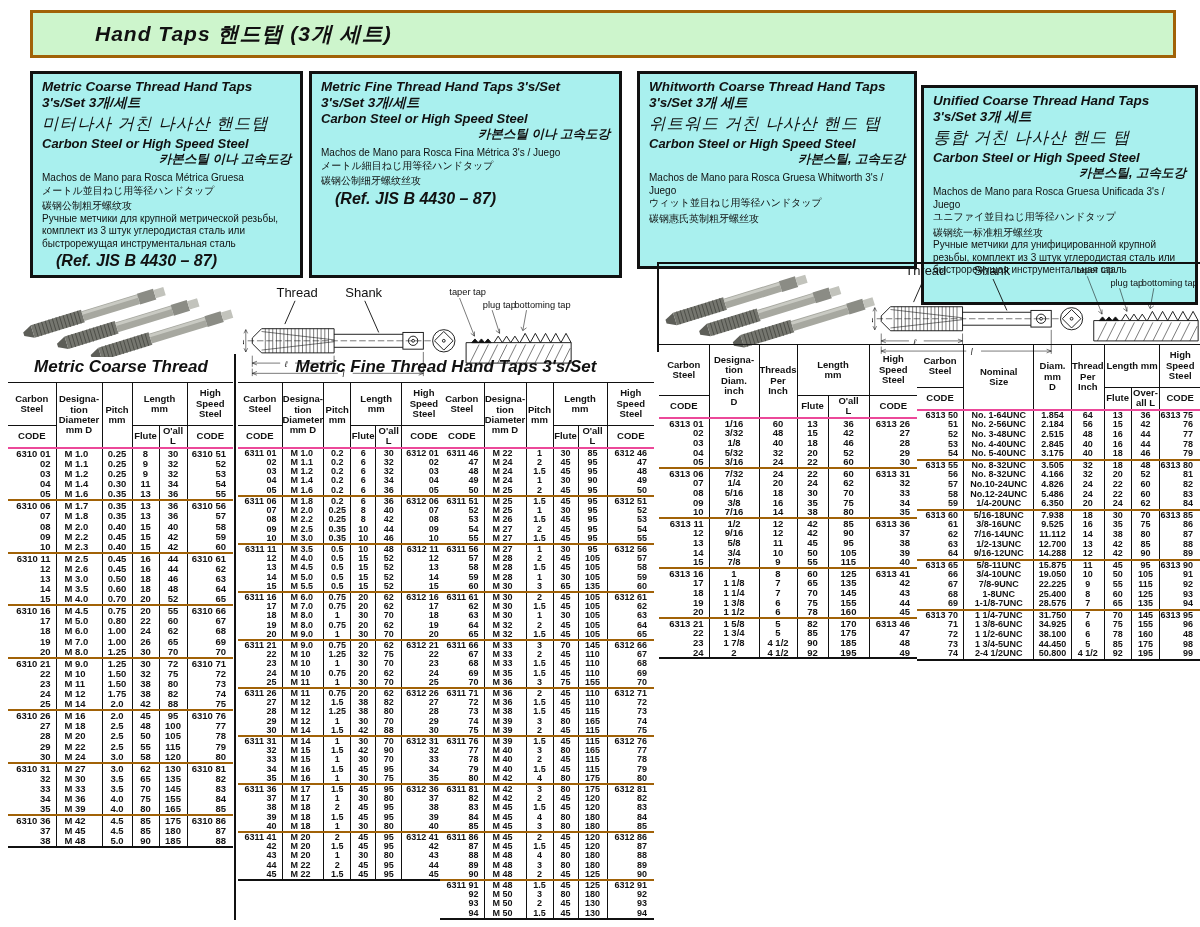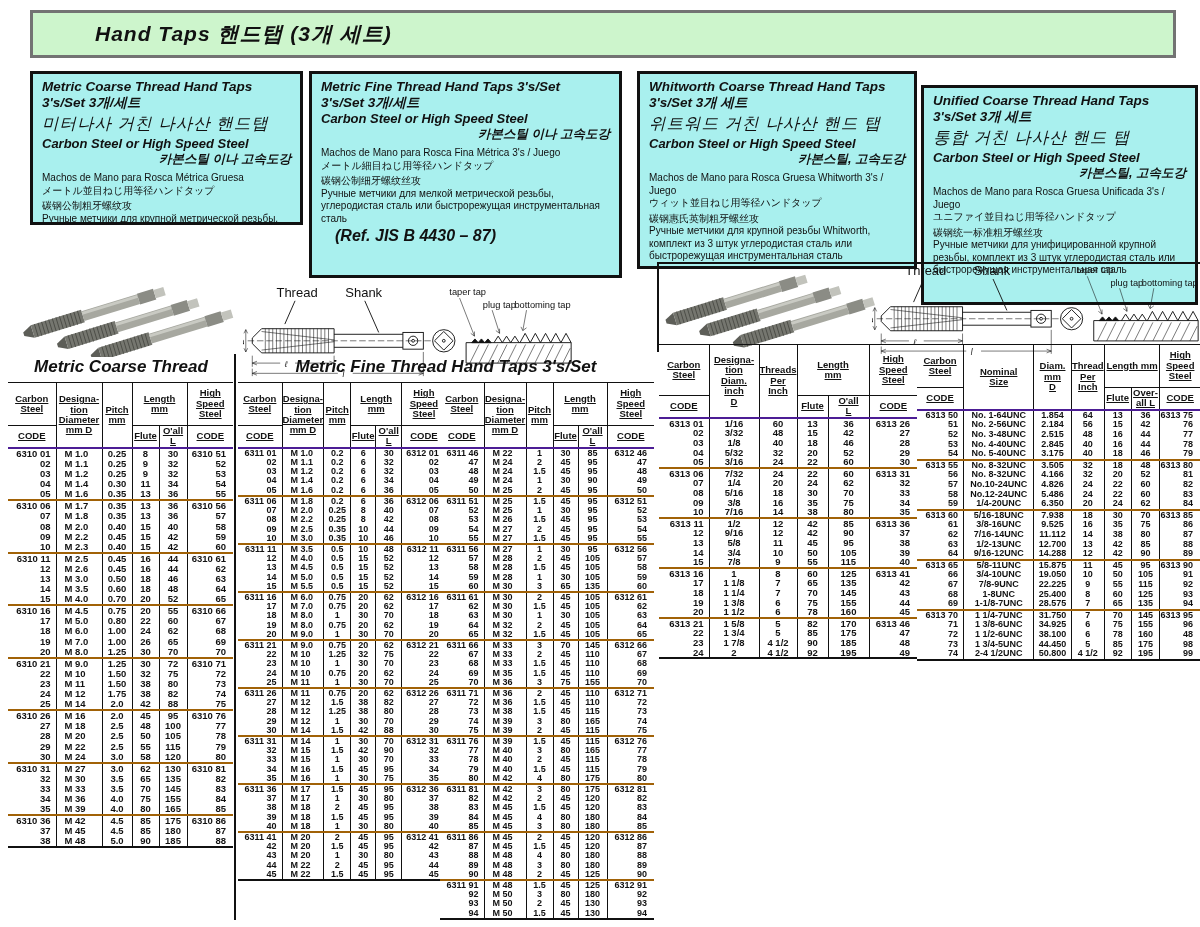--- a/index.html
+++ b/index.html
@@ -2,21 +2,21 @@
 <html style="--header-bg: #cdf5cc; --box-bg: #a9f0ee;"><head>
 <meta charset="utf-8">
 <style>
   html,body{margin:0;padding:0;width:1200px;height:927px;overflow:hidden;background:#fff;
     font-family:"Liberation Sans",sans-serif;color:#111;}
   .page{position:relative;width:1200px;height:927px;background:#fff;}
   .abs{position:absolute;}
 
   
   .hdr{left:30px;top:10px;width:1140px;height:42px;background:var(--header-bg,#cdf5cc);
-       border:3px solid #737373;display:flex;align-items:center;}
+       border:3px solid #a16207;display:flex;align-items:center;}
   .hdr span{font-size:21px;font-weight:700;font-style:italic;padding-left:62px;letter-spacing:1px;}
 
   
   .ibox{background:var(--box-bg,#a9f0ee);border:3px solid #111;padding:5px 9px;box-sizing:border-box;overflow:hidden;}
   .bx-title{font-size:13.5px;font-weight:700;font-style:italic;line-height:1.18;}
   .bx-kr{font-size:16.5px;font-weight:400;font-style:italic;margin:2px 0 1px;letter-spacing:1px;}
   .bx-steel{font-size:13px;font-weight:700;font-style:italic;line-height:1.2;}
   .bx-steelkr{font-size:12.5px;font-weight:700;font-style:italic;margin-bottom:4px;text-align:right;}
   .bx-small{font-size:10px;line-height:1.25;}
   .bx-first{margin-top:3px;}
@@ -28,21 +28,21 @@
   .vrule{width:2px;background:#111;}
   .hrule{height:2px;background:#111;}
 
   
   .sect-title{font-size:17px;font-weight:700;font-style:italic;text-align:center;white-space:nowrap;}
 
   
   .dtable{border-collapse:collapse;table-layout:fixed;border-top:1.5px solid #111;border-bottom:2px solid #111;}
   .dtable th,.dtable td{font-weight:700;padding:0;}
   .dtable th{font-size:9.5px;line-height:1.1;white-space:pre-line;text-align:center;vertical-align:middle;}
-  .dtable thead{border-bottom:2px solid #4c1d95;text-decoration:underline;}
+  .dtable thead{border-bottom:2px solid #ec4899;}
   .dtable thead tr:first-child th{height:42px;}
   .dtable thead tr:last-child th{height:20px;}
   .tw .dtable thead tr:first-child th{height:50px;}
   .dtable th:not(:first-child),.dtable td:not(:first-child){border-left:1px solid #111;}
   .dtable thead tr:first-child th:not(.rs2){border-bottom:1px solid #111;}
   .dtable tbody{border-top:2px solid #a16207;}
   .dtable td{font-size:9.5px;white-space:nowrap;overflow:hidden;text-align:center;}
   .tc td{height:10.1px;line-height:10.1px;}
   .tf td{height:9.2px;line-height:9.2px;font-size:9px;}
   .tw td{height:9.6px;line-height:9.6px;}
@@ -62,55 +62,53 @@
 </style>
 </head>
 <body>
 
 <div class="page">
 
   <div class="abs hdr">
     <span>Hand Taps  핸드탭  (3개 세트)</span>
   </div>
 
-  <div class="abs ibox" style="left:30px;top:71px;width:273px;height:154px">
+  <div class="abs ibox" style="left:30px;top:71px;width:273px;height:207px">
     <div class="bx-title">Metric Coarse Thread Hand Taps</div>
     <div class="bx-title">3's/Set  3개/세트</div>
     <div class="bx-kr">미터나사 거친 나사산 핸드탭</div>
     <div class="bx-steel">Carbon Steel or High Speed Steel</div>
     <div class="bx-steelkr">카본스틸 이나 고속도강</div>
     <div class="bx-small bx-first">Machos de Mano para Rosca Métrica Gruesa</div>
     <div class="bx-small">メートル並目ねじ用等径ハンドタップ</div>
     <div class="bx-small bx-gap">碳钢公制粗牙螺纹攻</div>
     <div class="bx-small">Ручные метчики для крупной метрической резьбы, комплект из 3 штук углеродистая сталь или быстрорежущая инструментальная сталь</div>
     <div class="bx-ref">(Ref. JIS B 4430 – 87)</div>
   </div>
 
   <div class="abs ibox" style="left:309px;top:71px;width:313px;height:207px">
     <div class="bx-title">Metric Fine Thread Hand Taps 3's/Set</div>
     <div class="bx-title">3's/Set  3개/세트</div>
     <div class="bx-steel">Carbon Steel or High Speed Steel</div>
     <div class="bx-steelkr">카본스틸 이나 고속도강</div>
     <div class="bx-small bx-first">Machos de Mano para Rosca Fina Métrica 3's / Juego</div>
     <div class="bx-small">メートル細目ねじ用等径ハンドタップ</div>
     <div class="bx-small bx-gap">碳钢公制细牙螺纹丝攻</div>
-    <div class="bx-small">Ручные метчики для мелкой метрической резьбы, углеродистая сталь или быстрорежущая инструментальная сталь</div>
     <div class="bx-ref">(Ref. JIS B 4430 – 87)</div>
   </div>
 
   <div class="abs ibox" style="left:637px;top:71px;width:280px;height:198px">
     <div class="bx-title">Whitworth Coarse Thread Hand Taps</div>
     <div class="bx-title">3's/Set  3개 세트</div>
     <div class="bx-kr">위트워드 거친 나사산 핸드 탭</div>
     <div class="bx-steel">Carbon Steel or High Speed Steel</div>
     <div class="bx-steelkr">카본스틸, 고속도강</div>
     <div class="bx-small bx-first">Machos de Mano para Rosca Gruesa Whitworth 3's / Juego</div>
     <div class="bx-small">ウィット並目ねじ用等径ハンドタップ</div>
     <div class="bx-small bx-gap">碳钢惠氏英制粗牙螺丝攻</div>
-    <div class="bx-small">Ручные метчики для крупной резьбы Whitworth, комплект из 3 штук углеродистая сталь или быстрорежущая инструментальная сталь</div>
 
   </div>
 
   <div class="abs ibox" style="left:921px;top:85px;width:277px;height:220px">
     <div class="bx-title">Unified Coarse Thread Hand Taps</div>
     <div class="bx-title">3's/Set  3개 세트</div>
     <div class="bx-kr">통합 거친 나사산 핸드 탭</div>
     <div class="bx-steel">Carbon Steel or High Speed Steel</div>
     <div class="bx-steelkr">카본스틸, 고속도강</div>
     <div class="bx-small bx-first">Machos de Mano para Rosca Gruesa Unificada 3's / Juego</div>

